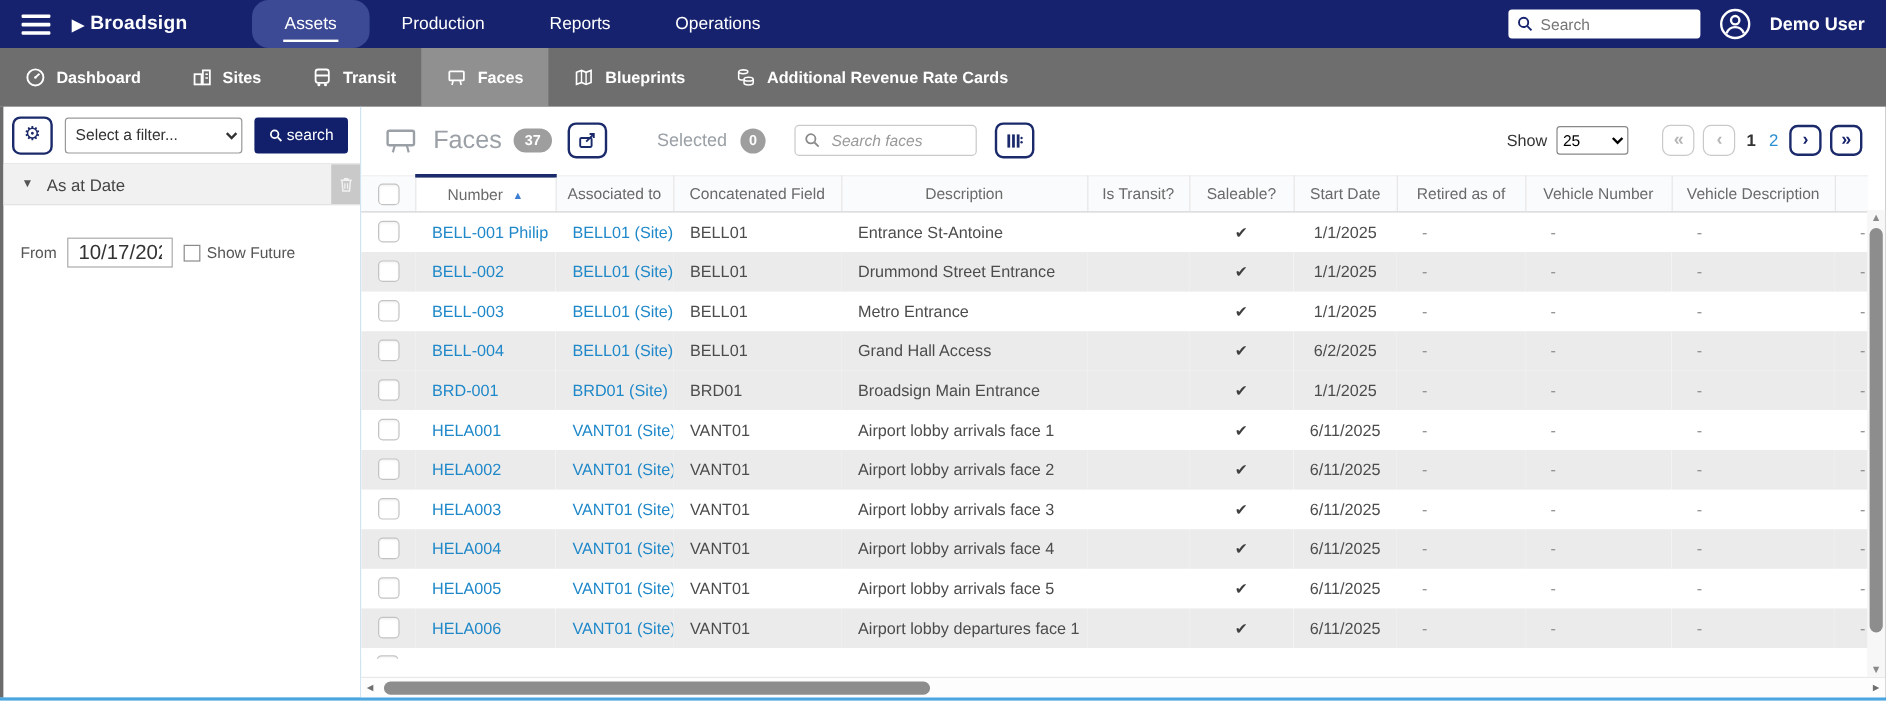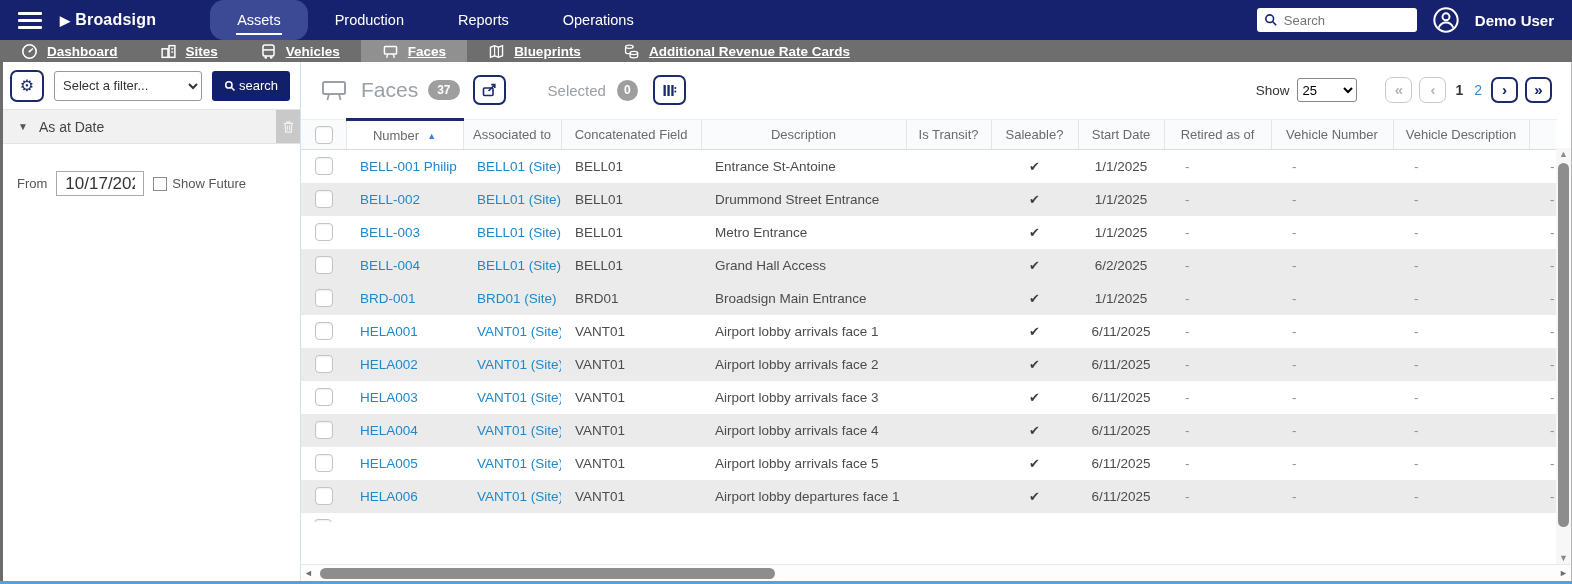--- a/index.html
+++ b/index.html
@@ -29,21 +29,21 @@
              transform:translateX(-50%); width:46px; height:2px; background:#fff; }
   .topnav-right { margin-left:auto; display:flex; align-items:center; gap:15px; padding-right:18px; }
   .top-search { position:relative; }
   .top-search input { width:160px; height:24px; border:none; border-radius:3px;
              padding:0 6px 0 27px; font-size:13px; color:#333; outline:none;
              font-family:"Liberation Sans",sans-serif; }
   .top-search .mag { position:absolute; left:7px; top:5px; }
   .user-name { font-weight:bold; font-size:15px; }
 
   
-  .subnav { height:22px; flex:none; background:#6e6e6e; color:#fff; display:flex;text-decoration:underline; }
+  .subnav { height:49px; flex:none; background:#6e6e6e; color:#fff; display:flex; }
   .subnav-item { display:flex; align-items:center; gap:9px; padding:0 21px;
                  font-size:13.5px; font-weight:600; cursor:pointer; white-space:nowrap; }
   .subnav-item.active { background:#909090; }
 
   
   .content { flex:1; min-height:0; display:flex; position:relative;
              border-left:3px solid #6b6b6b; border-right:1px solid #b5b5b5; }
 
   
   .sidebar { width:297px; flex:none; background:#fff; display:flex; flex-direction:column; }
@@ -222,21 +222,21 @@
     </div>
     <div class="subnav-item">
       <span>
         <svg width="17" height="17" viewBox="0 0 16 16">
             <rect x="2.8" y="1.8" width="10.4" height="10.5" rx="2" fill="none" stroke="#fff" stroke-width="1.4"></rect>
             <line x1="2.8" y1="6.5" x2="13.2" y2="6.5" stroke="#fff" stroke-width="1.4"></line>
             <circle cx="5.4" cy="13.7" r="1.2" fill="#fff"></circle>
             <circle cx="10.6" cy="13.7" r="1.2" fill="#fff"></circle>
           </svg>
       </span>
-      <span>Vehicles</span>
+      <span>Transit</span>
     </div>
     <div class="subnav-item active">
       <span>
         <svg width="17" height="17" viewBox="0 0 16 16">
             <rect x="2.3" y="3.2" width="11.4" height="7.2" rx="0.8" fill="none" stroke="#fff" stroke-width="1.4"></rect>
             <line x1="5.3" y1="10.4" x2="4.4" y2="14" stroke="#fff" stroke-width="1.3"></line>
             <line x1="10.7" y1="10.4" x2="11.6" y2="14" stroke="#fff" stroke-width="1.3"></line>
           </svg>
       </span>
       <span>Faces</span>
@@ -322,20 +322,29 @@
         <button class="icon-btn export-btn">
           <span>
             <svg width="16" height="16" viewBox="0 0 16 16">
                 <rect x="2.5" y="6" width="9.5" height="7.5" rx="1" fill="none" stroke="#1b2a6b" stroke-width="1.6"></rect>
                 <path d="M7.5 9 L13.5 3 M10.3 2.6 H13.8 V6.1" fill="none" stroke="#1b2a6b" stroke-width="1.6"></path>
               </svg>
           </span>
         </button>
         <span class="selected-label">Selected</span>
         <span class="selected-badge">0</span>
+        <div class="faces-search">
+          <span class="mag">
+            <svg width="14" height="14" viewBox="0 0 16 16">
+                <circle cx="6.5" cy="6.5" r="4.4" fill="none" stroke="#8a8a8a" stroke-width="1.7"></circle>
+                <line x1="10" y1="10" x2="14" y2="14" stroke="#8a8a8a" stroke-width="1.7"></line>
+              </svg>
+          </span>
+          <input type="text" placeholder="Search faces" style="">
+        </div>
         <button class="icon-btn columns-btn">
           <span>
             <svg width="15" height="15" viewBox="0 0 15 15">
                 <rect x="1.5" y="2" width="2.3" height="11" fill="#1b2a6b"></rect>
                 <rect x="5.4" y="2" width="2.3" height="11" fill="#1b2a6b"></rect>
                 <rect x="9.3" y="2" width="2.3" height="11" fill="#1b2a6b"></rect>
                 <circle cx="13.3" cy="5" r="1" fill="#1b2a6b"></circle>
                 <circle cx="13.3" cy="8.5" r="1" fill="#1b2a6b"></circle>
               </svg>
           </span>

